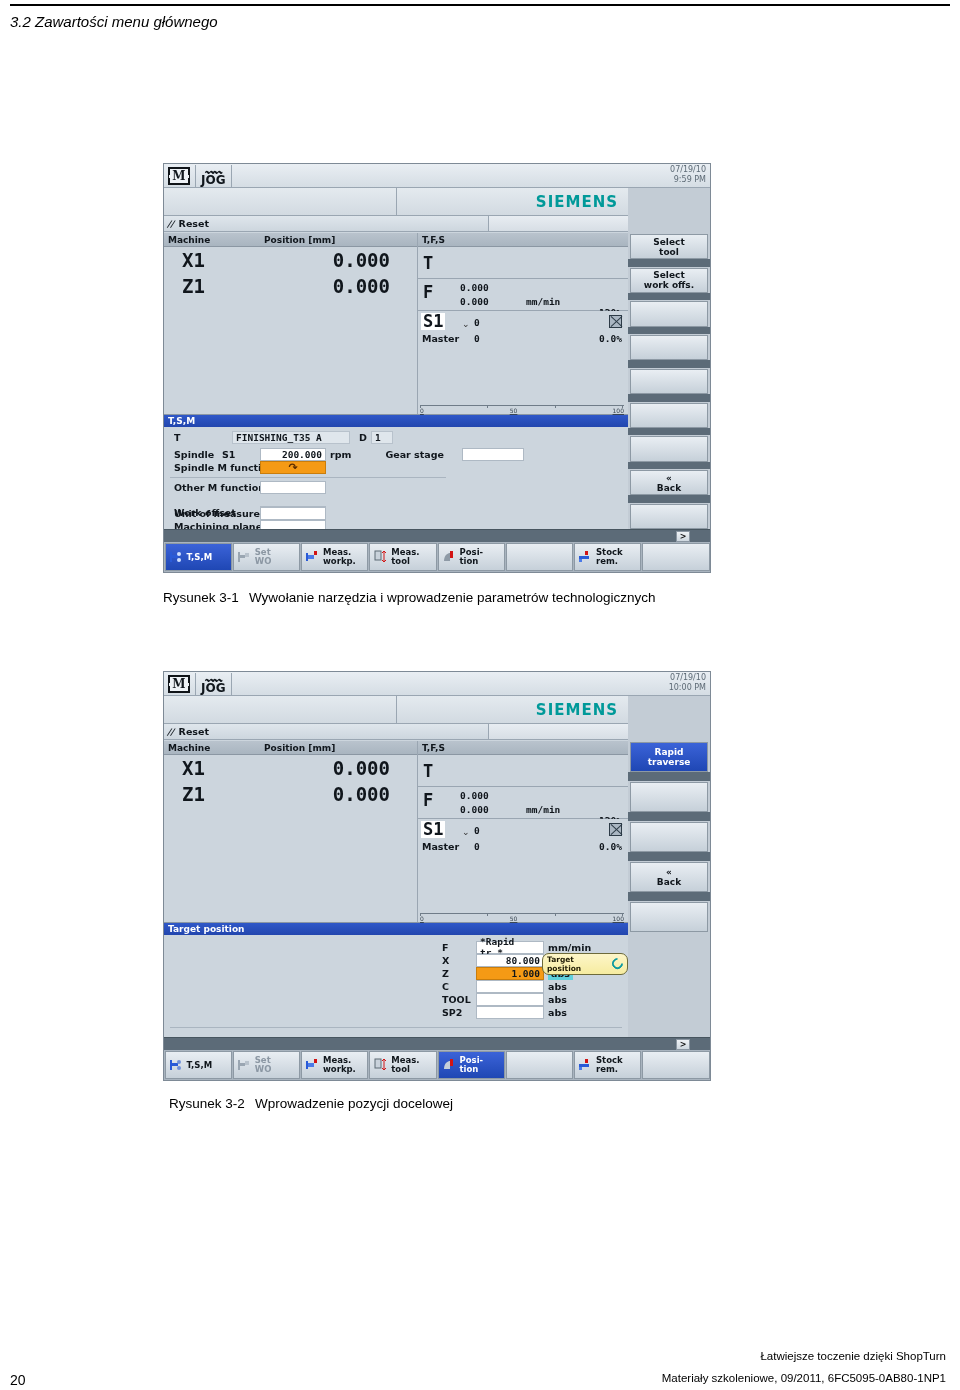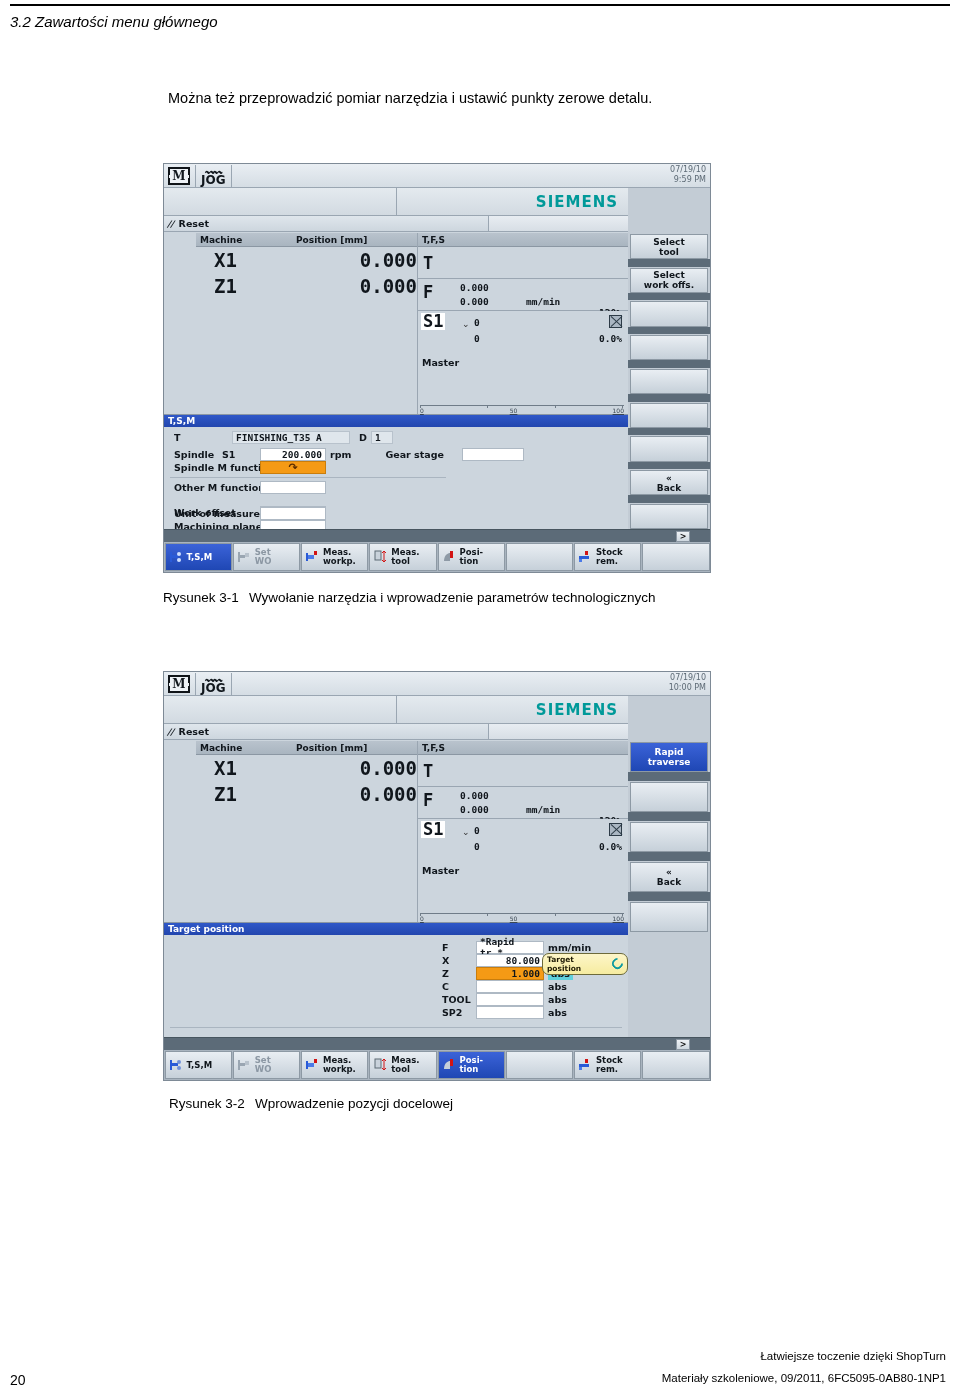--- a/index.html
+++ b/index.html
@@ -105,21 +105,21 @@
     height:16px; flex:0 0 16px; display:flex; align-items:center;
     background: linear-gradient(#dfe6ec,#cdd6de);
     border-bottom:1px solid #9aa6b2;
   }
   .alarm-ico { margin:0 4px 0 4px; font-weight:bold; font-size:9px; transform:skewX(-18deg);}
   .alarm-txt { font-weight:bold; font-size:9.5px; }
   .alarm-right { margin-left:auto; width:140px; height:100%; border-left:1px solid #9aa6b2;
                  background:linear-gradient(#e8edf2,#d7dee5); }
 
   
-  .work { flex:1 1 auto; display:flex; min-height:0;padding-left:32px; }
+  .work { flex:1 1 auto; display:flex; min-height:0; }
   .poscol { flex:1 1 auto; display:flex; flex-direction:column; min-width:0;
             border-right:1px solid #9aa6b2; }
   .tfscol { width: 210px; flex:0 0 210px; display:flex; flex-direction:column; }
 
   .tbl-head {
     height:14px; flex:0 0 14px; display:flex; align-items:center;
     background:linear-gradient(#b9c3cd,#a9b5c0);
     border-bottom:1px solid #8b97a3; font-weight:bold; font-size:9px;
   }
   .tbl-head span { padding-left:4px; }
@@ -157,21 +157,21 @@
   .tfs-f .unit { position:absolute; left:108px; top:17px; }
   .tfs-f .ovr  { position:absolute; right:6px; top:17px;margin-top:11px; }
 
   .tfs-s { flex:1 1 auto; background:#ccd5dd; position:relative; padding-left:5px; }
   .s-lbl {
     position:absolute; left:3px; top:2px; background:#fff; padding:0 2px;
     font-family:"DejaVu Sans Mono", monospace; font-weight:bold; font-size:17px; line-height:17px;
   }
   .s-caret { position:absolute; left:44px; top:8px; font-size:9px; color:#333; }
   .s-v1 { position:absolute; left:56px; top:6px; }
-  .s-master { position:absolute; left:4px; top:22px; font-weight:bold; font-size:9.5px;margin-top:24px;}
+  .s-master { position:absolute; left:4px; top:22px; font-weight:bold; font-size:9.5px;}
   .s-v2 { position:absolute; left:56px; top:22px; }
   .s-pct { position:absolute; right:6px; top:22px; }
   .s-stop {
     position:absolute; right:6px; top:4px; width:13px; height:13px;
     border:1px solid #2c3a46; background:#aab6c2;
   }
   .s-stop::before, .s-stop::after {
     content:""; position:absolute; left:-1px; top:5px; width:15px; height:1px; background:#2c3a46;
   }
   .s-stop::before { transform: rotate(42deg); }
@@ -277,21 +277,20 @@
 </style>
 </head>
 <body>
 
 <div class="page-header">
   <div class="hdr-rule"></div>
   <div class="hdr-sub">3.2 Zawartości menu głównego</div>
 </div>
 
 <div class="para">
-  <div>Można też przeprowadzić pomiar narzędzia i ustawić punkty zerowe detalu.</div>
 </div>
 
 <div class="hmi" id="hmi1">
 
   <div class="statusbar">
     <div class="mode-box">
       <span>M</span>
     </div>
     <div class="sep-v"></div>
     <div class="jog">

